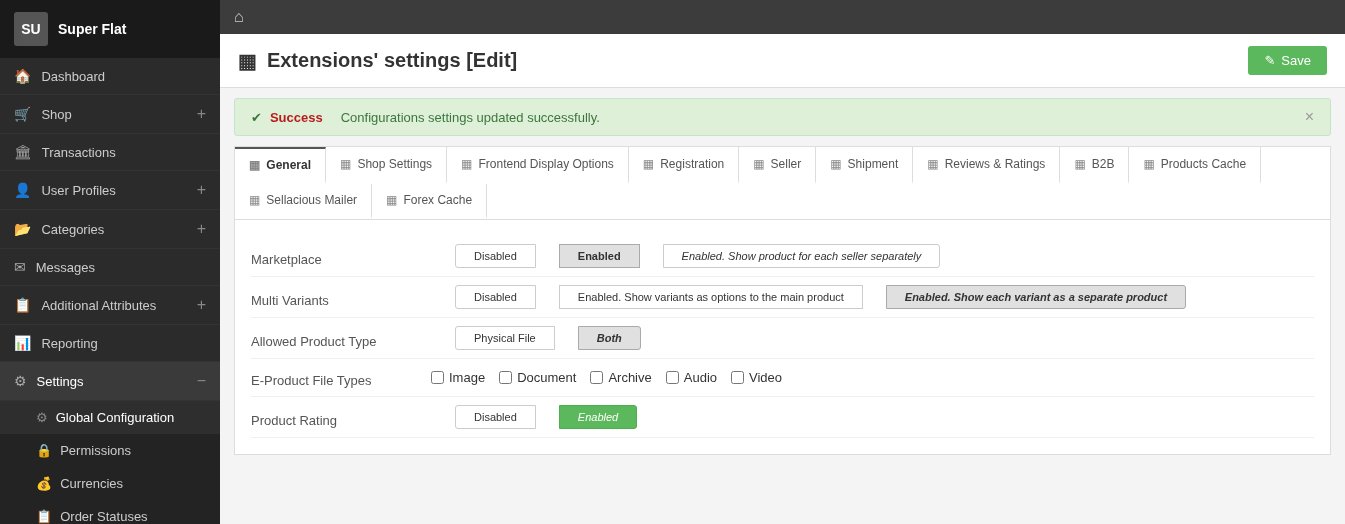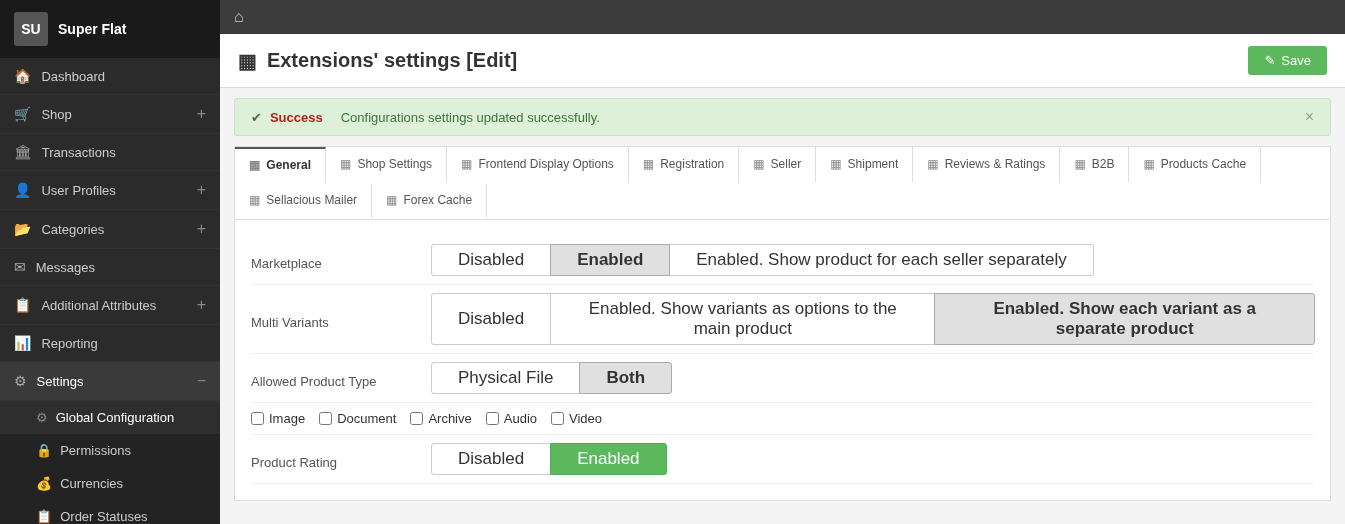--- a/index.html
+++ b/index.html
@@ -161,30 +161,31 @@
       min-width: 180px;
       color: #555;
       font-size: 13px;
       padding-top: 6px;
     }
     .btn-group {
       display: flex;
       gap: 0;
     }
     .btn-option {
-      padding: 5px 26px;
+      padding: 5px 18px;
       border: 1px solid #ccc;
       background: #fff;
       color: #333;
       cursor: pointer;
-      font-size: 17px;
+      font-size: 11px;
       margin-right: -1px;
+      margin-left: 24px;
     }
     .btn-option:first-child { border-radius: 3px 0 0 3px; }
-    .btn-option:last-child { border-radius: 0 3px 3px 0; }
+    .btn-option:last-child { border-radius: 0 3px 3px 0; font-style: italic; }
     .btn-option.active {
       background: #e0e0e0;
       border-color: #aaa;
       font-weight: bold;
       z-index: 1;
       position: relative;
     }
     .btn-option.active-green {
       background: #5cb85c;
       color: #fff;
@@ -396,20 +397,21 @@
 
     <div class="field-row">
       <div class="field-label">Allowed Product Type</div>
       <div class="btn-group">
         <button class="btn-option">Physical File</button>
         <button class="btn-option active">Both</button>
       </div>
     </div>
 
     <div class="field-row">
+      <div class="field-label">E-Product File Types</div>
       <div class="checkbox-group">
         <label class="checkbox-item">
           <input type="checkbox" style="">
           <span>Image</span>
         </label>
         <label class="checkbox-item">
           <input type="checkbox" style="">
           <span>Document</span>
         </label>
         <label class="checkbox-item">

